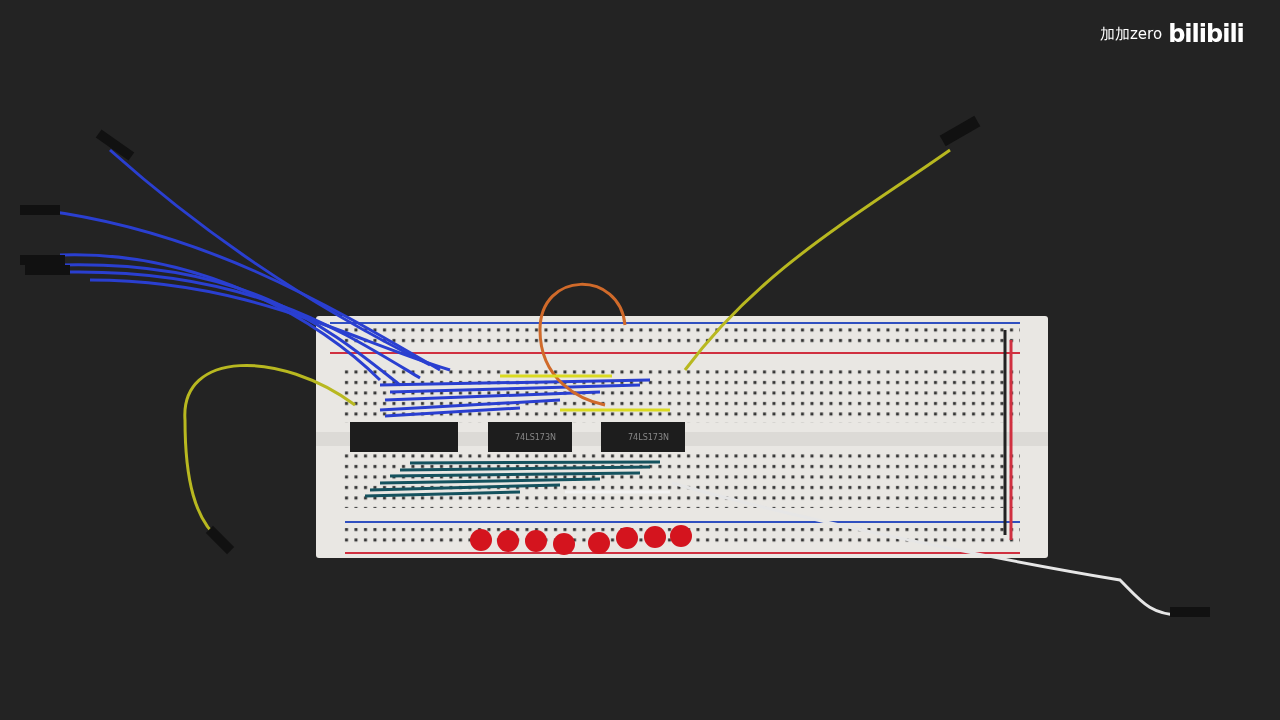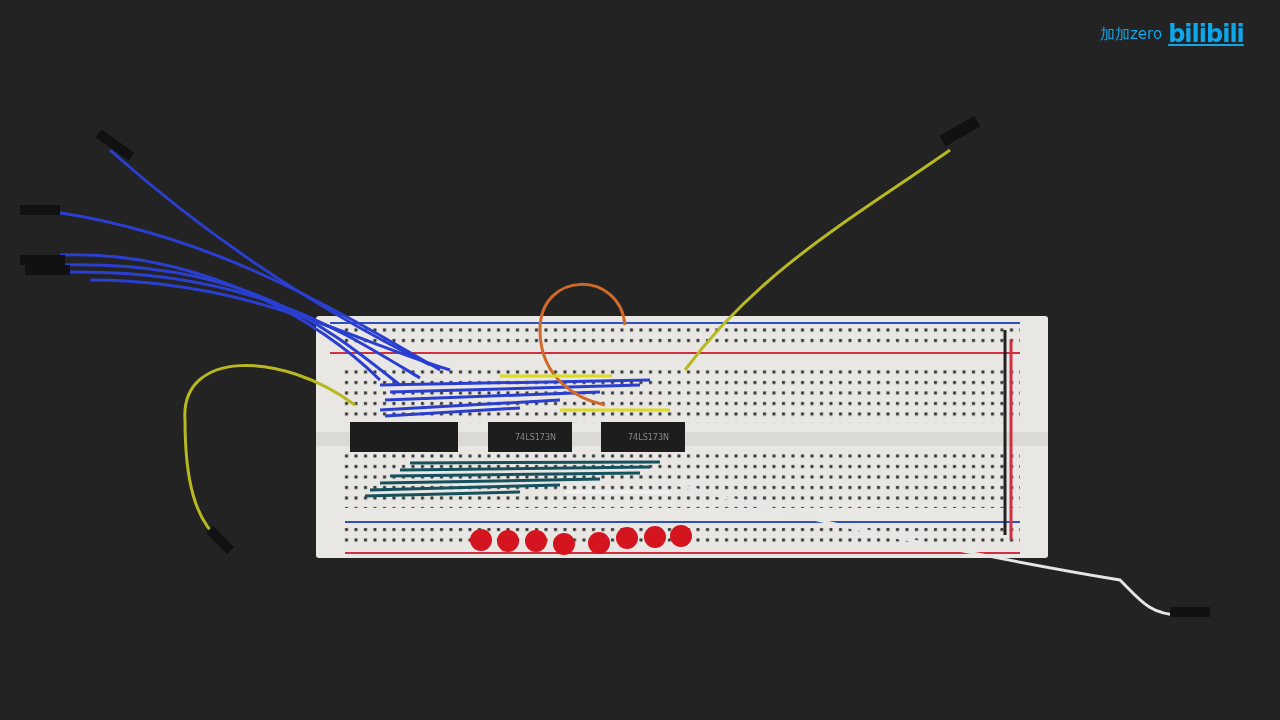--- a/index.html
+++ b/index.html
@@ -1,19 +1,19 @@
 <!DOCTYPE html>
 <html><head>
 <meta charset="utf-8">
 <style>
   html, body { margin:0; padding:0; }
   body { width:1280px; height:720px; background:#232323; position:relative; overflow:hidden; font-family:"DejaVu Sans", sans-serif; }
-  .wm { position:absolute; top:20px; left:1100px; color:#0ea5e9; display:flex; align-items:center; gap:6px; }
+  .wm { position:absolute; top:20px; left:1100px; color:#ffffff; display:flex; align-items:center; gap:6px; }
   .wm .author { font-size:15px; }
-  .wm .brand { font-size:24px; font-weight:bold; letter-spacing:-1px;text-decoration:underline; }
+  .wm .brand { font-size:24px; font-weight:bold; letter-spacing:-1px; }
   .board { position:absolute; left:316px; top:316px; width:732px; height:242px; background:#e9e7e3; border-radius:3px; }
   svg.scene { position:absolute; left:0; top:0; }
 </style>
 </head>
 <body>
 
 <div class="wm">
   <span class="author">加加zero</span>
   <span class="brand">bilibili</span>
 </div>

